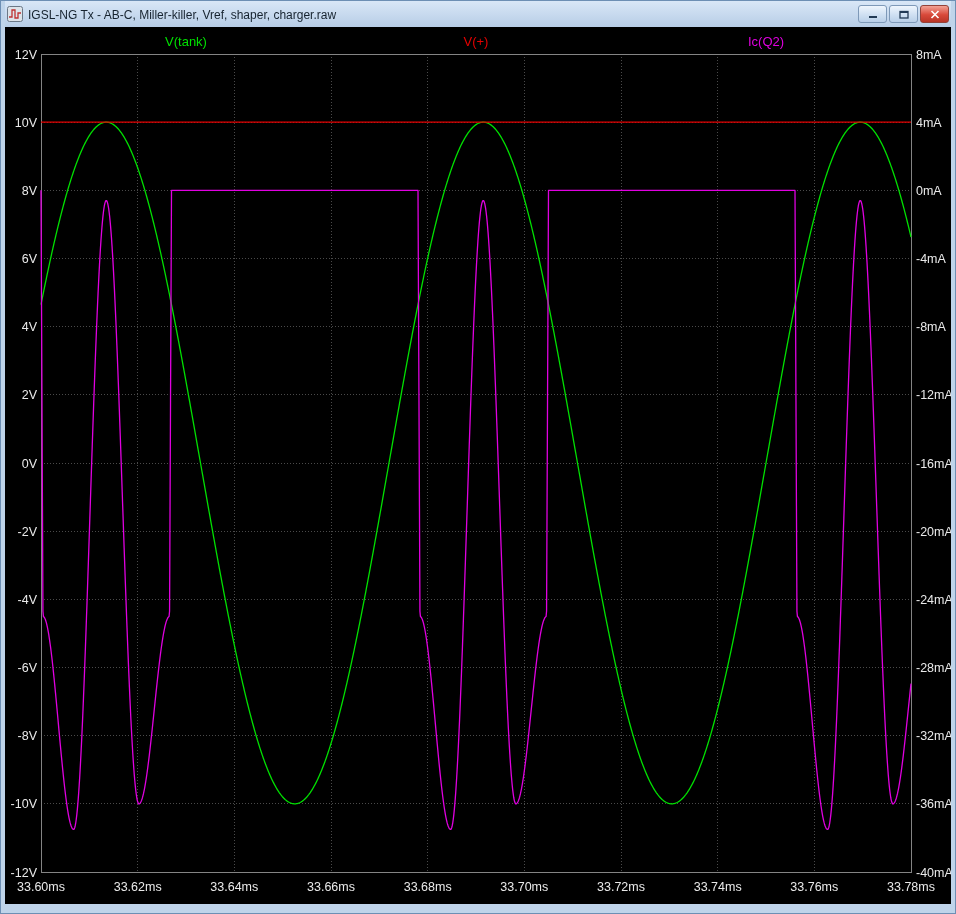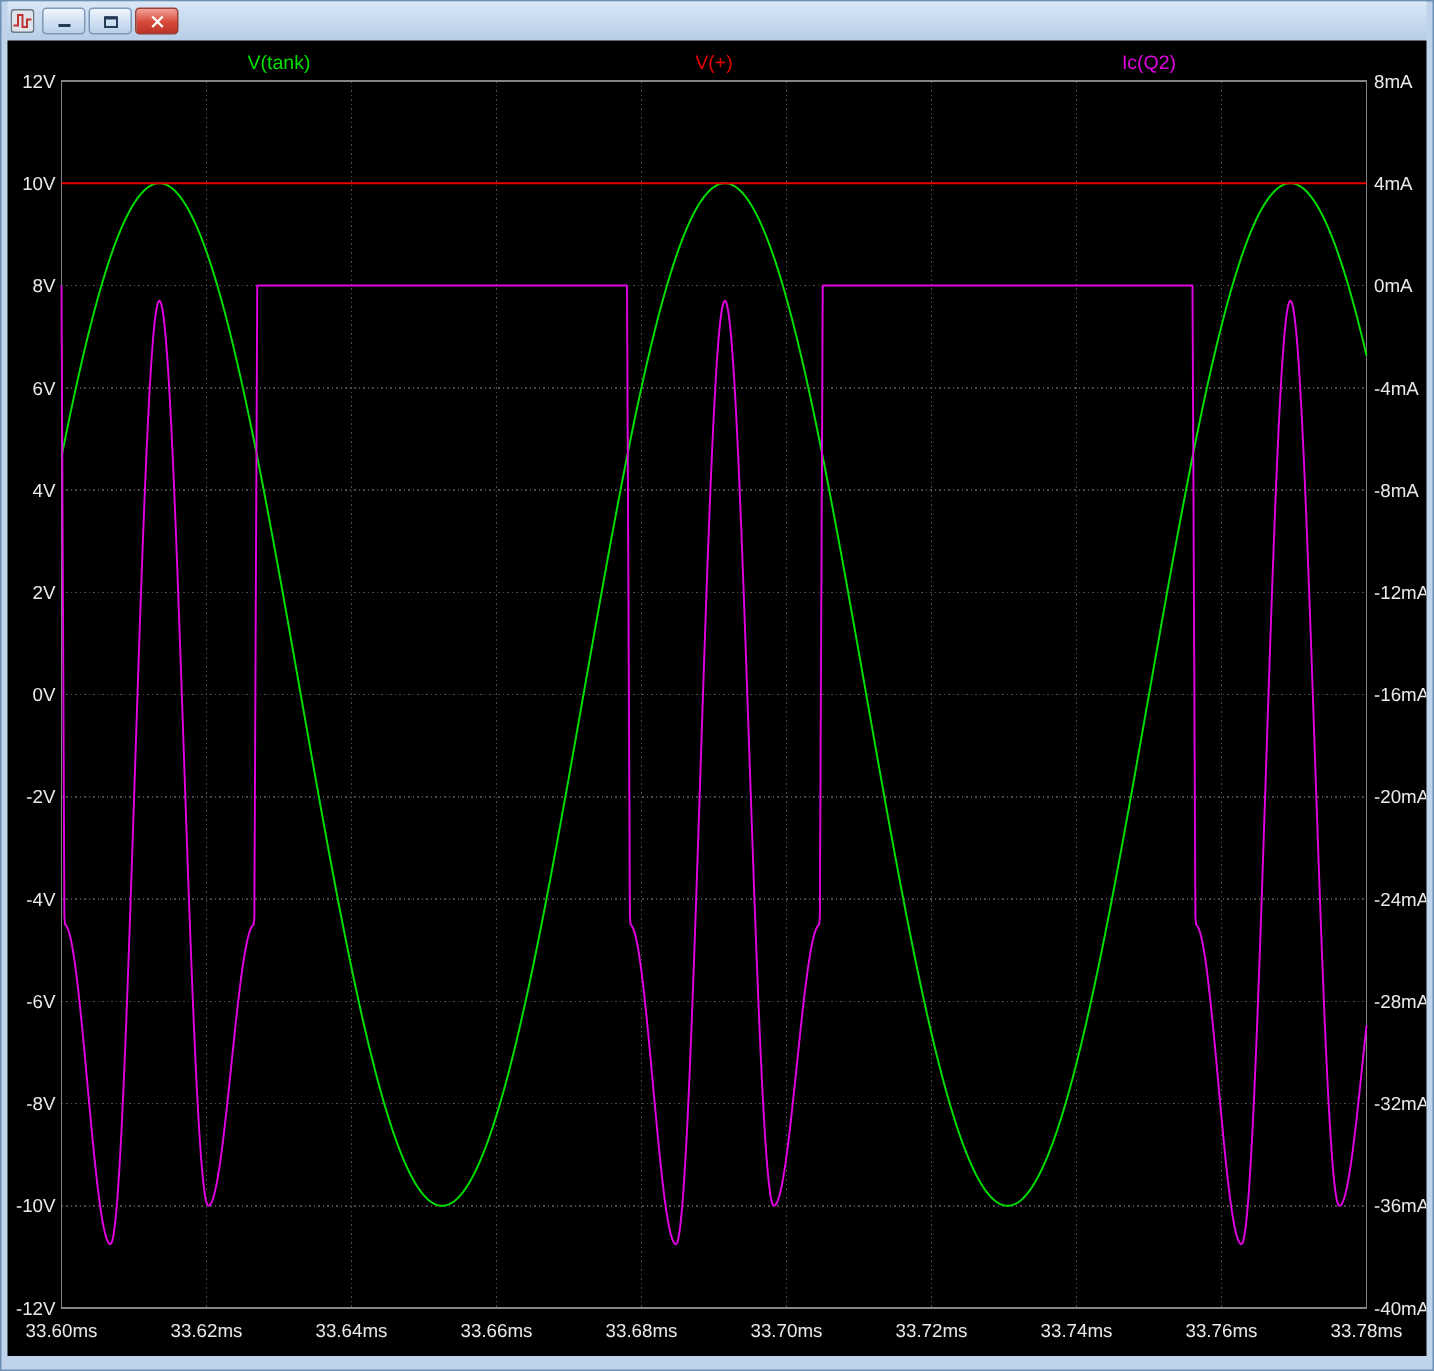--- a/index.html
+++ b/index.html
@@ -44,20 +44,21 @@
 
 <div class="window">
 
   <div class="titlebar">
     <span class="app-icon">
       <svg width="16" height="16" viewBox="0 0 16 16">
         <rect x="0.5" y="0.5" width="15" height="15" rx="2" fill="#dde3e9" stroke="#6b7886"></rect>
         <path d="M2 11 L5 11 L5 4 L8 4 L8 12 L11 12 L11 7 L14 7" fill="none" stroke="#c03030" stroke-width="1.3"></path>
       </svg>
     </span>
+    <span class="title-text">IGSL-NG Tx - AB-C, Miller-killer, Vref, shaper, charger.raw</span>
     <span class="win-buttons">
       <button class="winbtn">
         <span style="display:inline-flex">
           <svg width="10" height="9" viewBox="0 0 10 9">
               <rect x="1" y="6" width="8" height="2" fill="#223a55"></rect>
             </svg>
         </span>
       </button>
       <button class="winbtn">
         <span style="display:inline-flex">

